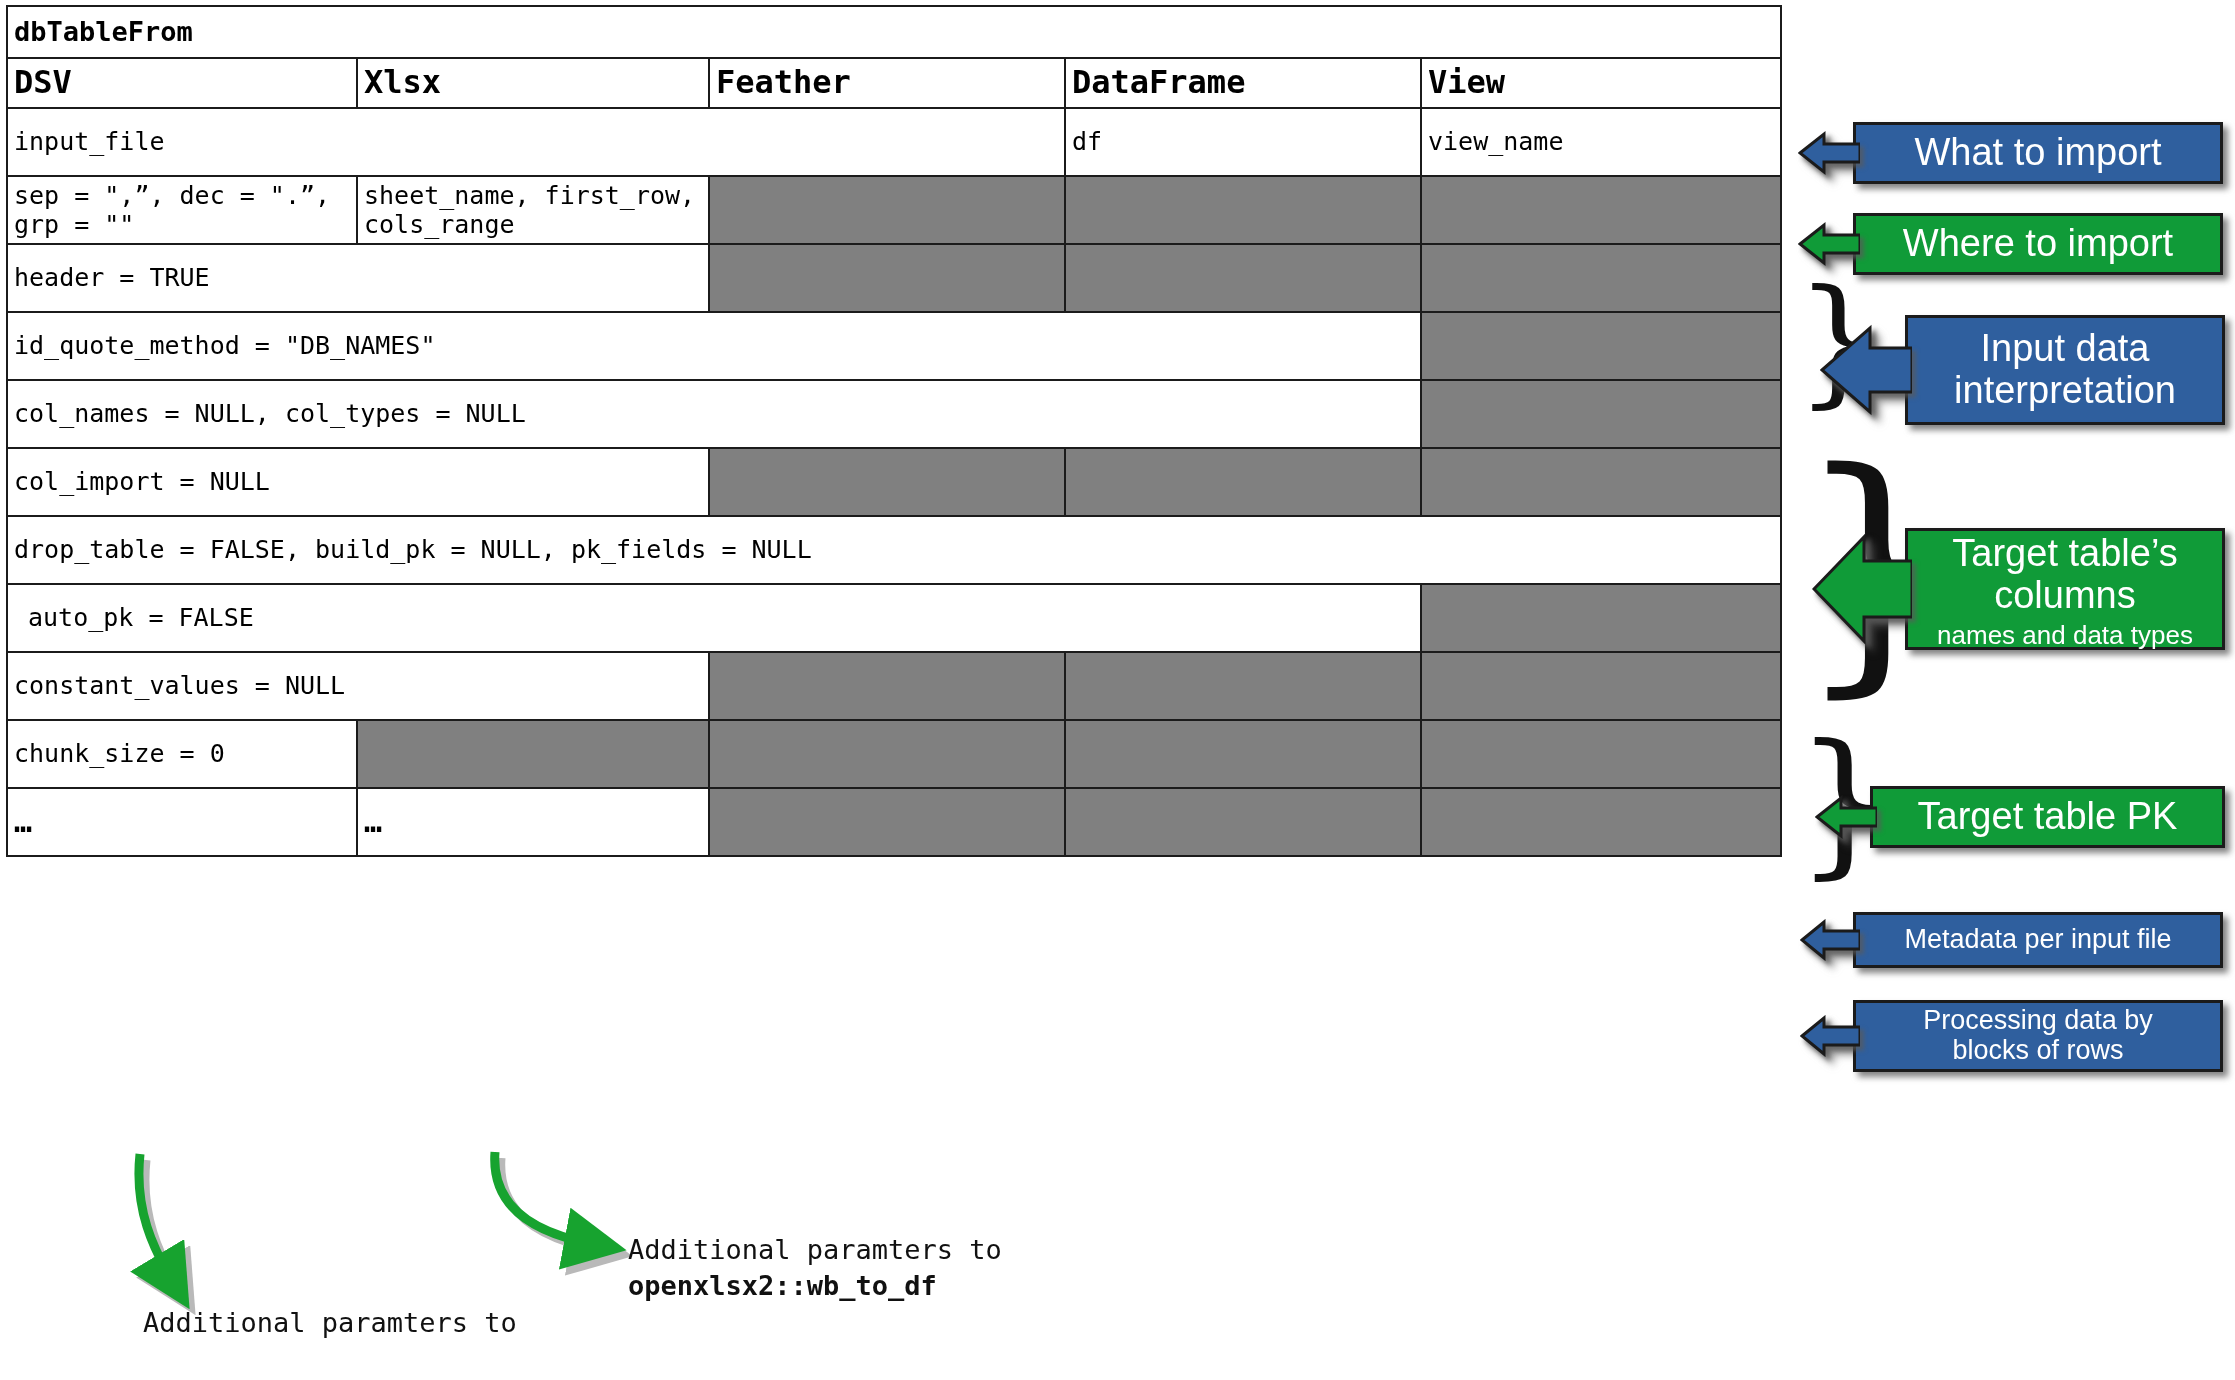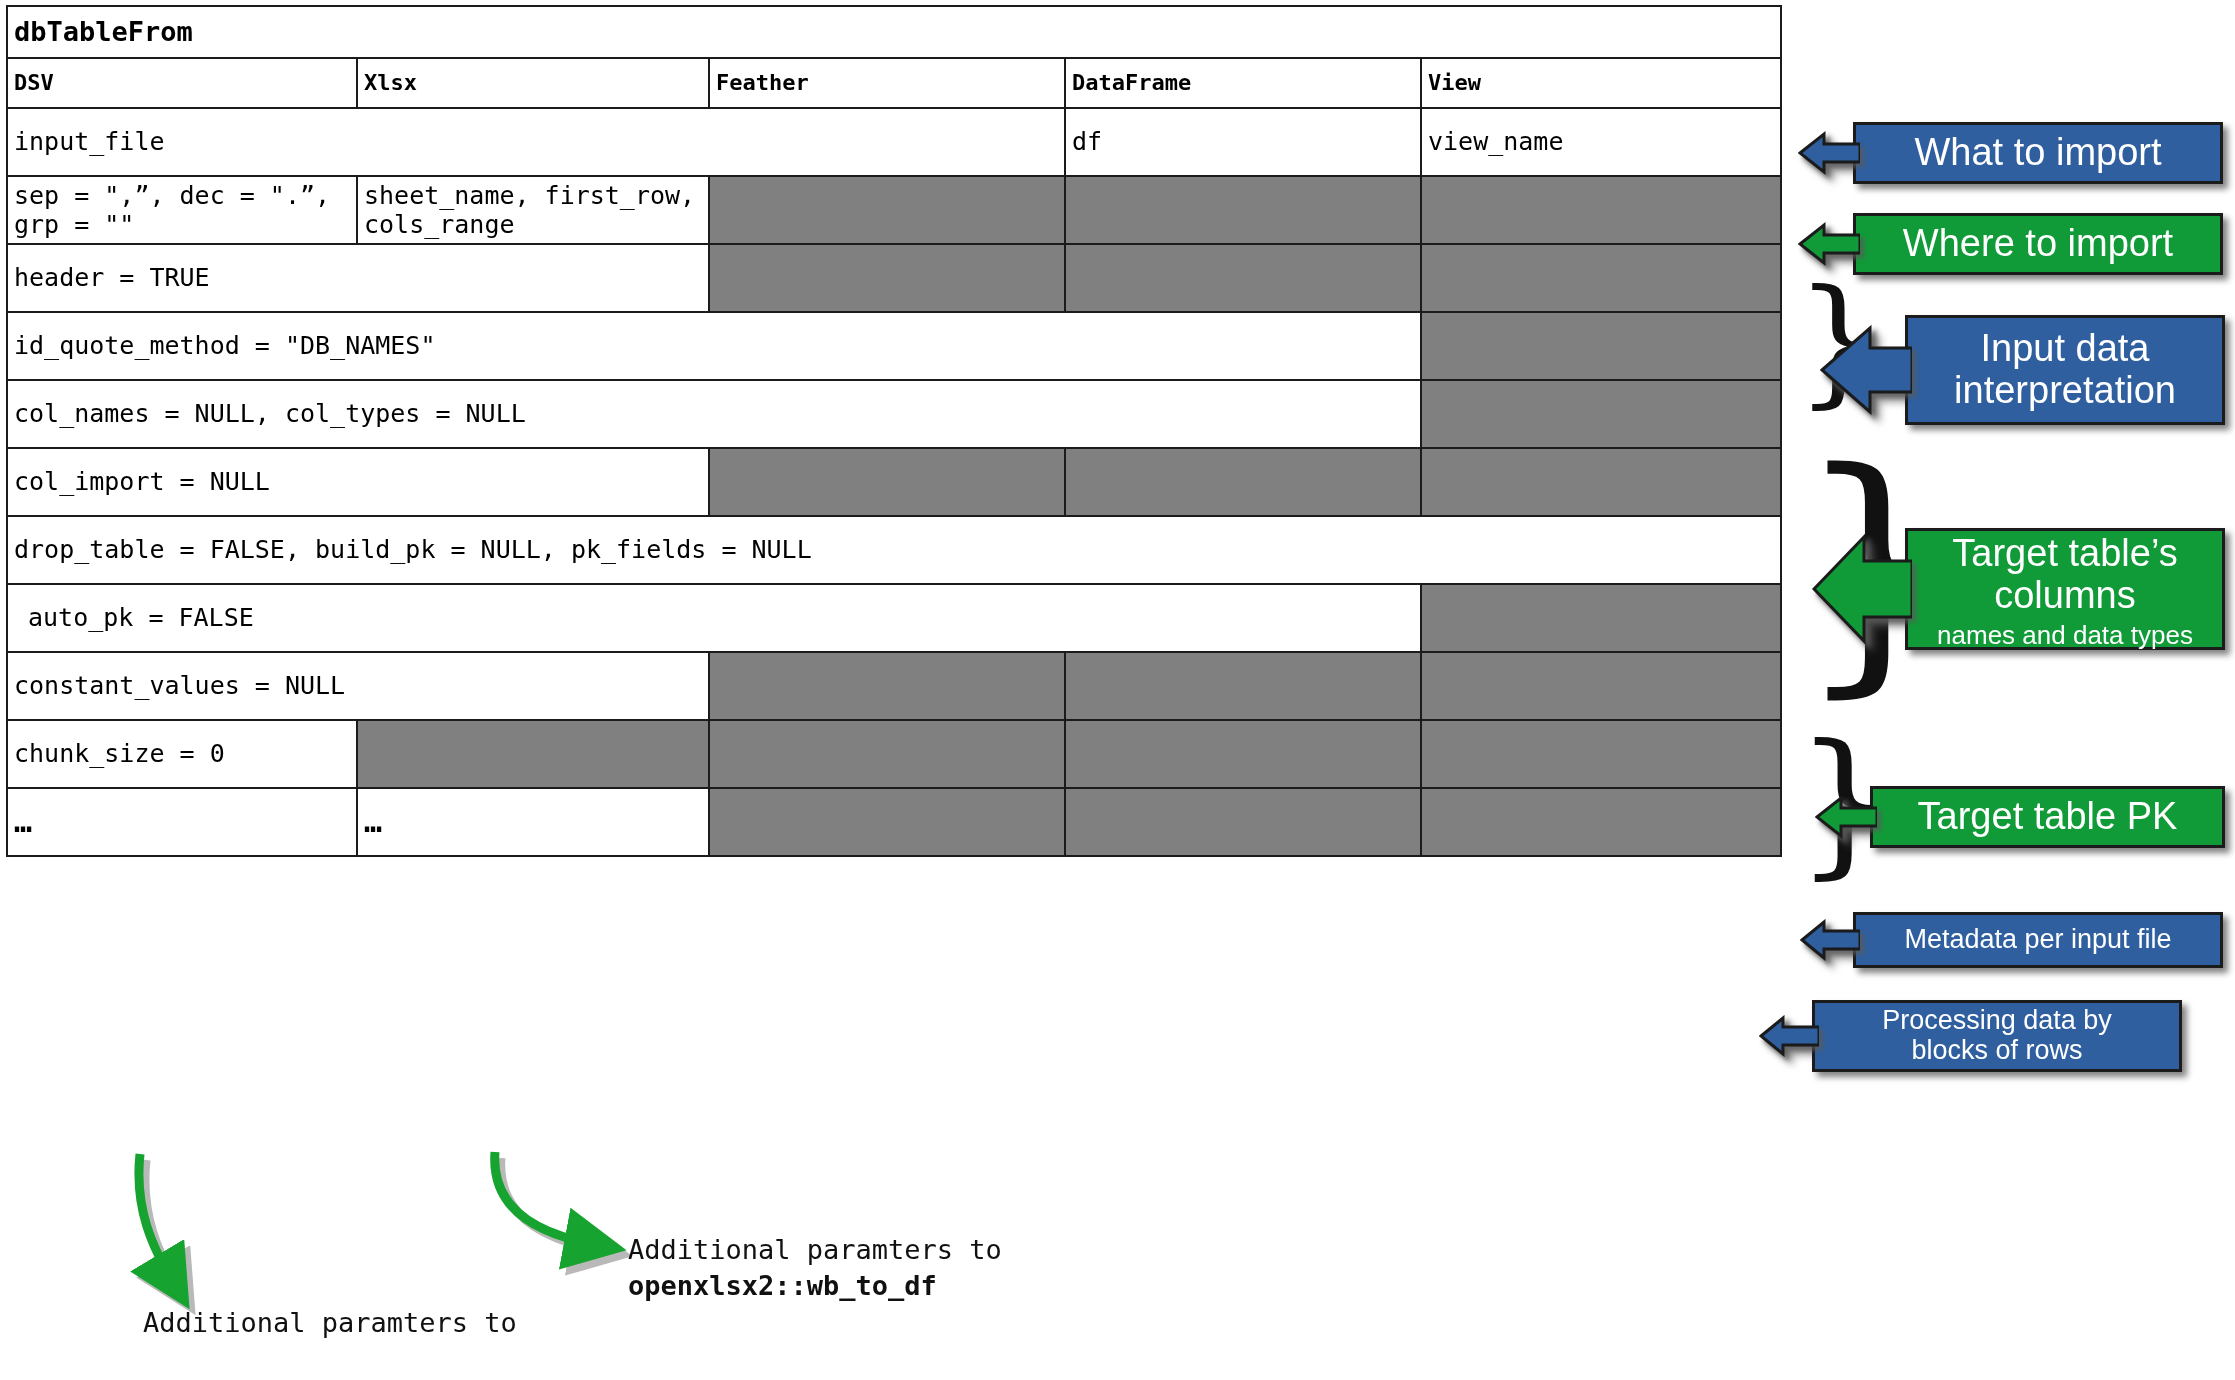--- a/index.html
+++ b/index.html
@@ -37,21 +37,21 @@
   }
   #matrix td.title {
     font-family: "DejaVu Sans Mono", monospace;
     font-weight: bold;
     font-size: 27px;
     height: 46px;
   }
   #matrix td.colhead {
     font-family: "DejaVu Sans Mono", monospace;
     font-weight: bold;
-    font-size: 22px;
+    font-size: 32px;
     height: 44px;
   }
   #matrix td.gray {
     background: #808080;
   }
   #matrix td.dots {
     font-weight: bold;
     font-size: 30px;
     letter-spacing: 1px;
     vertical-align: middle;
@@ -251,21 +251,21 @@
 
 <div class="callout blue" style="left:1853px; top:912px; width:370px; height:56px; font-size:27px;">
   <span class="arrow-tail" style="left:-56px; width:60px; height:42px;">
     <svg width="60" height="42" viewBox="0 0 60 42">
       <path d="M2 21 L24 3 L24 12 L60 12 L60 30 L24 30 L24 39 Z" fill="#2F5F9E" stroke="#1b1b1b" stroke-width="3"></path>
     </svg>
   </span>
   <span class="cl-text">Metadata per input file</span>
 </div>
 
-<div class="callout blue" style="left:1812px; top:1000px; width:370px; height:72px; font-size:27px;">
+<div class="callout blue" style="left:1853px; top:1000px; width:370px; height:72px; font-size:27px;">
   <span class="arrow-tail" style="left:-56px; width:60px; height:42px;">
     <svg width="60" height="42" viewBox="0 0 60 42">
       <path d="M2 21 L24 3 L24 12 L60 12 L60 30 L24 30 L24 39 Z" fill="#2F5F9E" stroke="#1b1b1b" stroke-width="3"></path>
     </svg>
   </span>
   <span class="cl-text">
     <span>Processing data by</span><br><span>blocks of rows</span>
   </span>
 </div>
 

